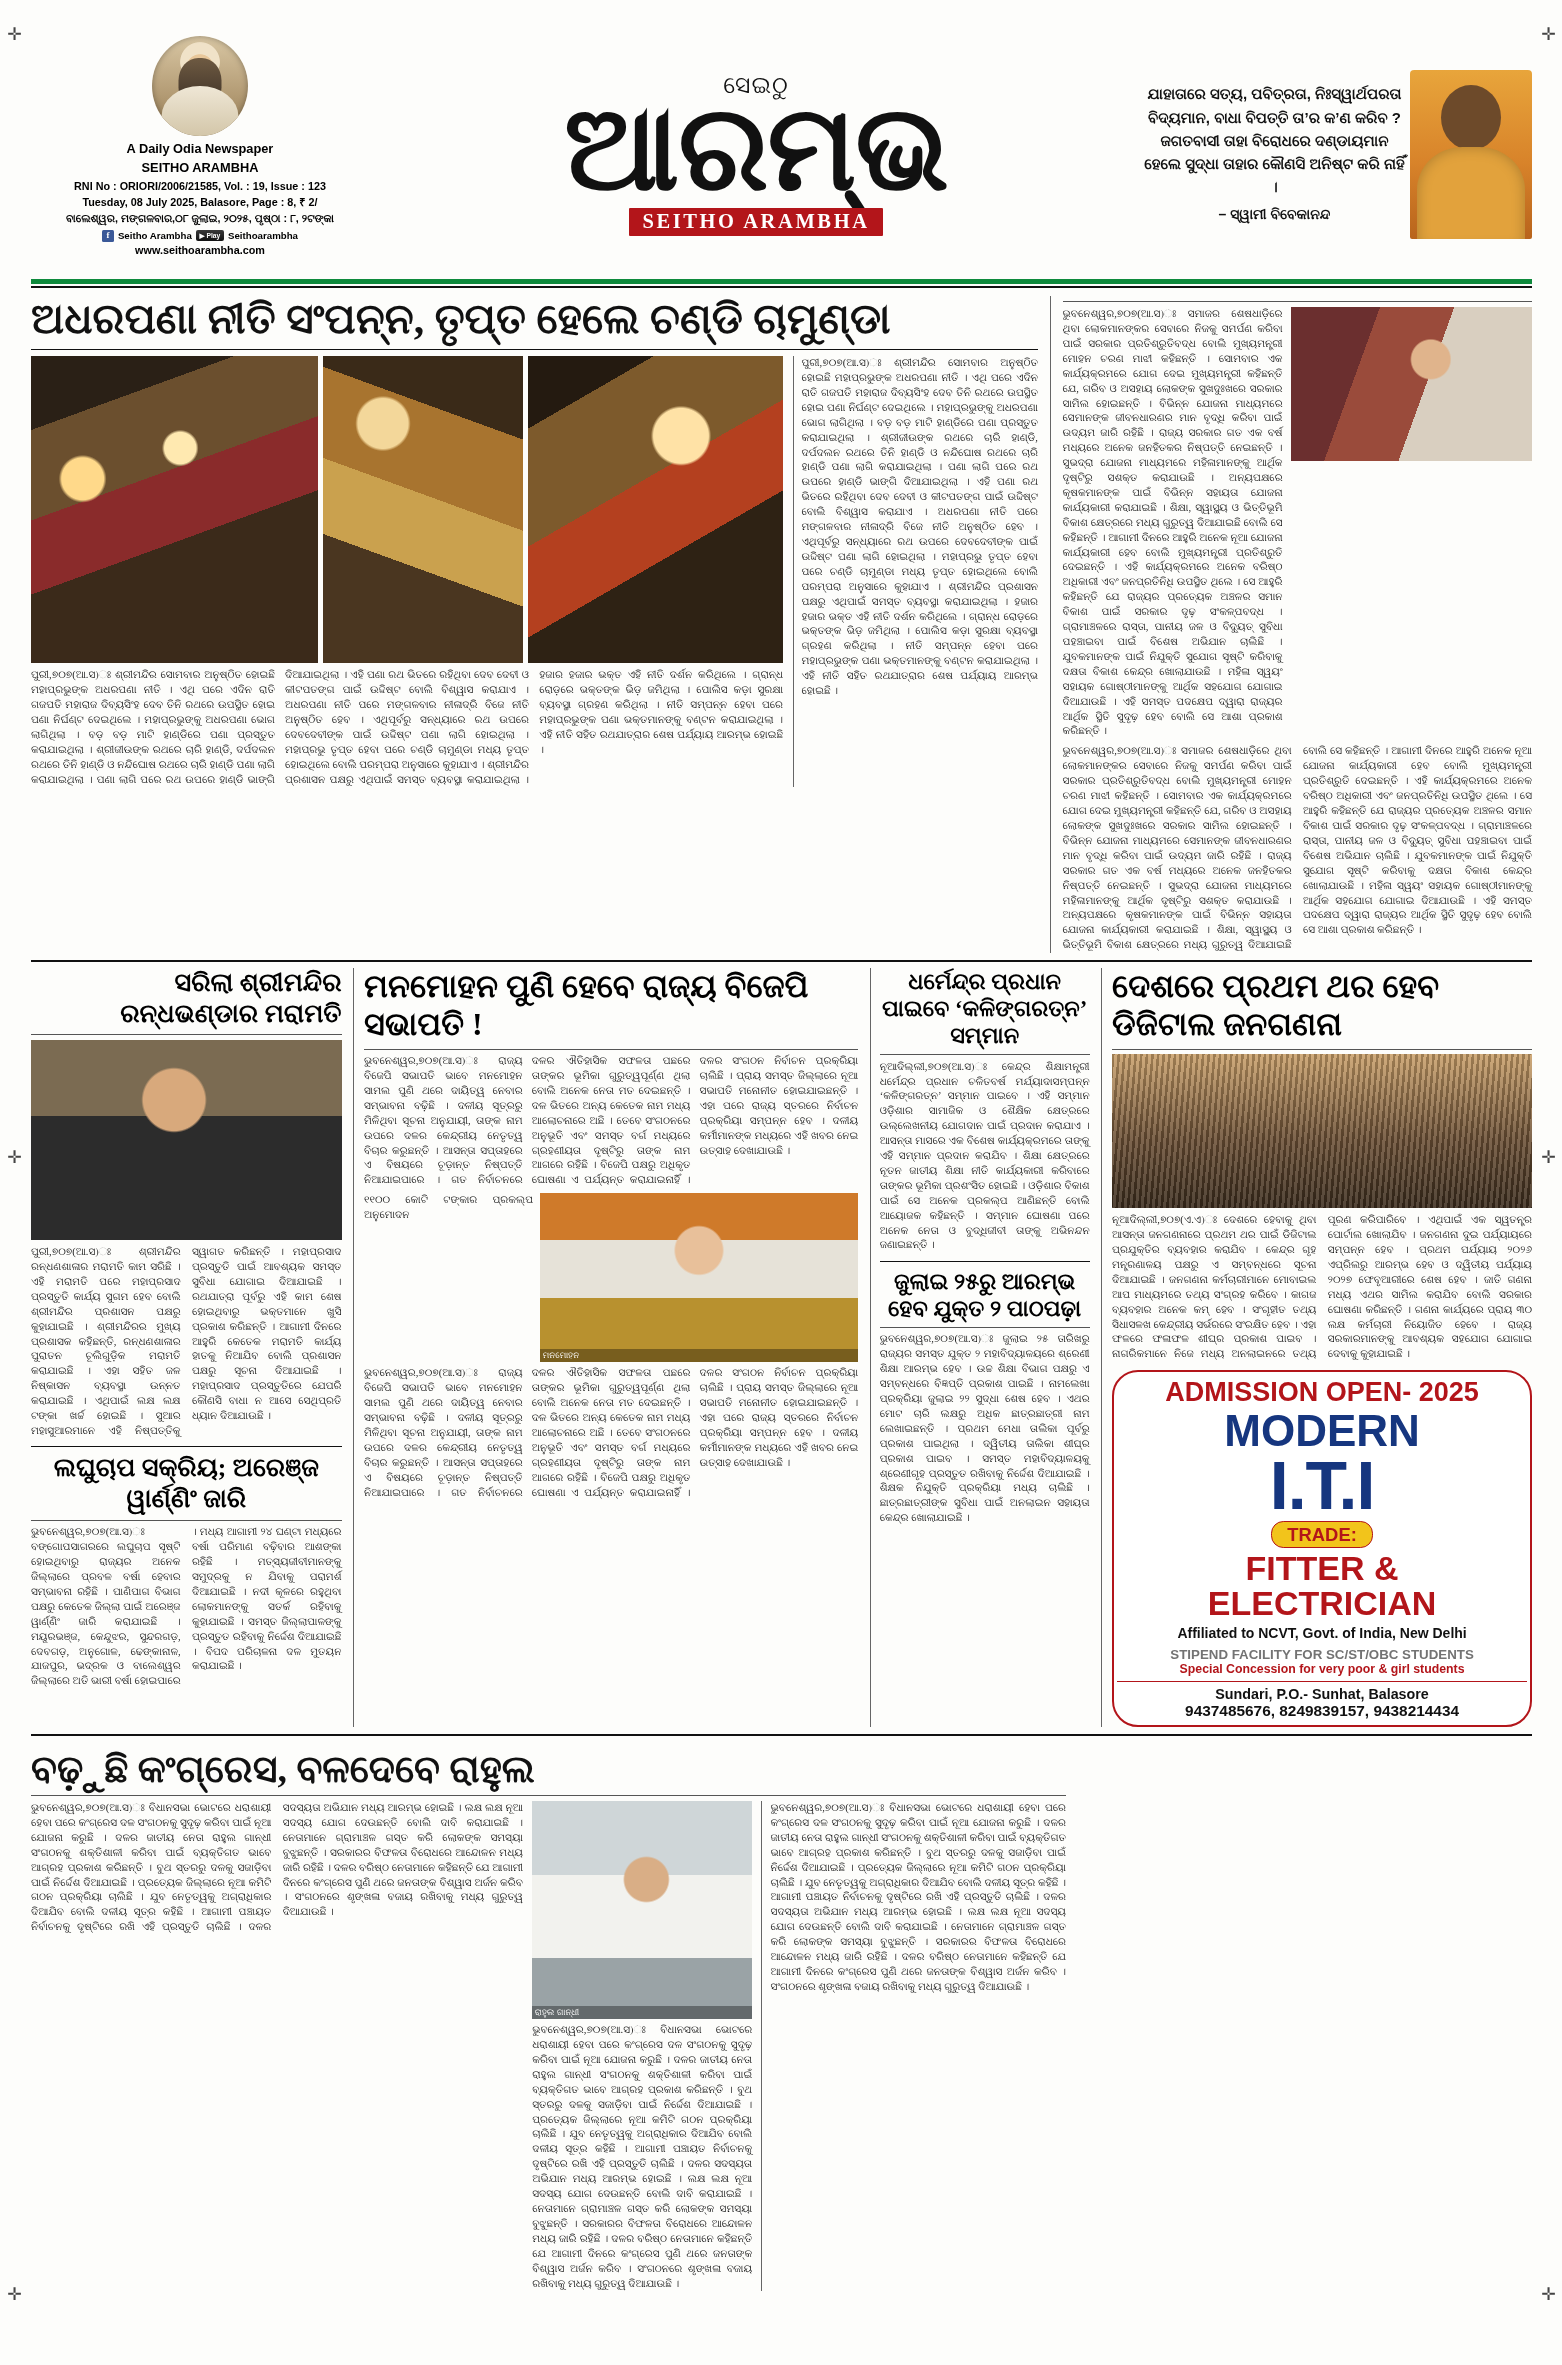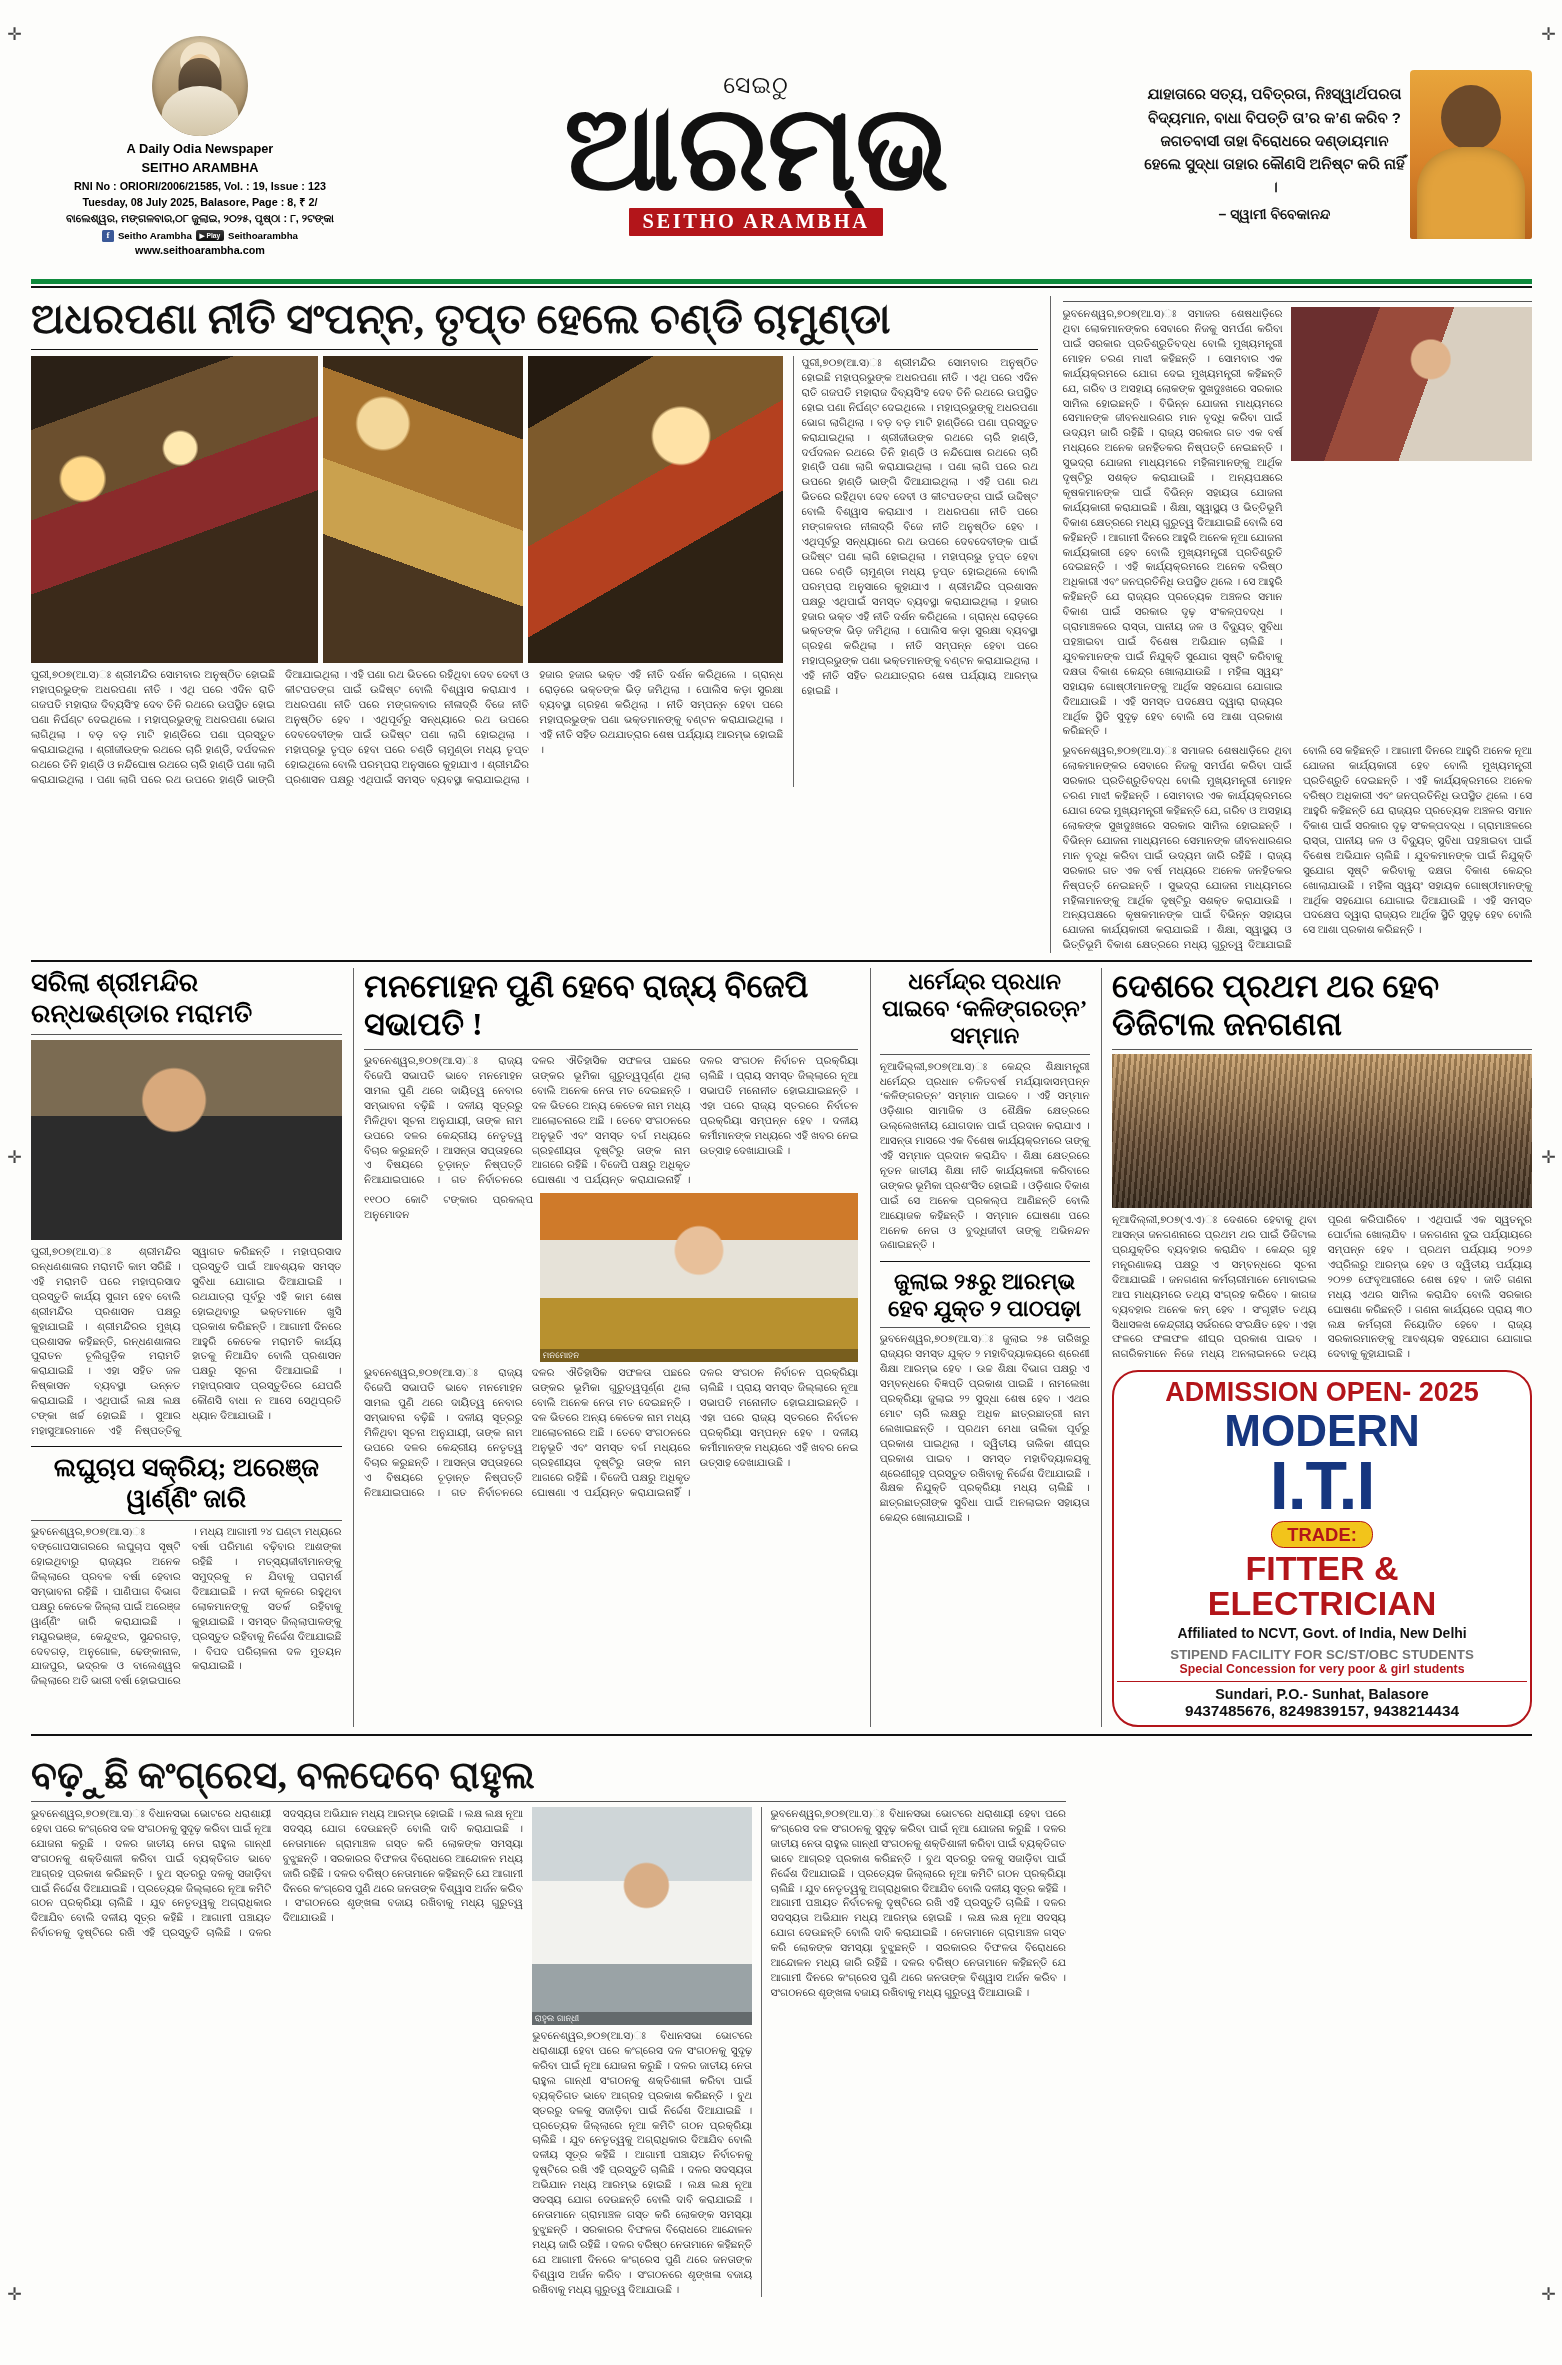--- a/index.html
+++ b/index.html
@@ -260,21 +260,21 @@
           </div>
           <div class="body-text cols2" style="margin-top:5.1px;">ଭୁବନେଶ୍ୱର,୭୦୭(ଆ.ସ)ଃ ସମାଜର ଶେଷଧାଡ଼ିରେ ଥିବା ଲୋକମାନଙ୍କର ସେବାରେ ନିଜକୁ ସମର୍ପଣ କରିବା ପାଇଁ ସରକାର ପ୍ରତିଶ୍ରୁତିବଦ୍ଧ ବୋଲି ମୁଖ୍ୟମନ୍ତ୍ରୀ ମୋହନ ଚରଣ ମାଝୀ କହିଛନ୍ତି । ସୋମବାର ଏକ କାର୍ଯ୍ୟକ୍ରମରେ ଯୋଗ ଦେଇ ମୁଖ୍ୟମନ୍ତ୍ରୀ କହିଛନ୍ତି ଯେ, ଗରିବ ଓ ଅସହାୟ ଲୋକଙ୍କ ସୁଖଦୁଃଖରେ ସରକାର ସାମିଲ ହୋଇଛନ୍ତି । ବିଭିନ୍ନ ଯୋଜନା ମାଧ୍ୟମରେ ସେମାନଙ୍କ ଜୀବନଧାରଣର ମାନ ବୃଦ୍ଧି କରିବା ପାଇଁ ଉଦ୍ୟମ ଜାରି ରହିଛି । ରାଜ୍ୟ ସରକାର ଗତ ଏକ ବର୍ଷ ମଧ୍ୟରେ ଅନେକ ଜନହିତକର ନିଷ୍ପତ୍ତି ନେଇଛନ୍ତି । ସୁଭଦ୍ରା ଯୋଜନା ମାଧ୍ୟମରେ ମହିଳାମାନଙ୍କୁ ଆର୍ଥିକ ଦୃଷ୍ଟିରୁ ସଶକ୍ତ କରାଯାଉଛି । ଅନ୍ୟପକ୍ଷରେ କୃଷକମାନଙ୍କ ପାଇଁ ବିଭିନ୍ନ ସହାୟତା ଯୋଜନା କାର୍ଯ୍ୟକାରୀ କରାଯାଇଛି । ଶିକ୍ଷା, ସ୍ୱାସ୍ଥ୍ୟ ଓ ଭିତ୍ତିଭୂମି ବିକାଶ କ୍ଷେତ୍ରରେ ମଧ୍ୟ ଗୁରୁତ୍ୱ ଦିଆଯାଇଛି ବୋଲି ସେ କହିଛନ୍ତି । ଆଗାମୀ ଦିନରେ ଆହୁରି ଅନେକ ନୂଆ ଯୋଜନା କାର୍ଯ୍ୟକାରୀ ହେବ ବୋଲି ମୁଖ୍ୟମନ୍ତ୍ରୀ ପ୍ରତିଶ୍ରୁତି ଦେଇଛନ୍ତି । ଏହି କାର୍ଯ୍ୟକ୍ରମରେ ଅନେକ ବରିଷ୍ଠ ଅଧିକାରୀ ଏବଂ ଜନପ୍ରତିନିଧି ଉପସ୍ଥିତ ଥିଲେ । ସେ ଆହୁରି କହିଛନ୍ତି ଯେ ରାଜ୍ୟର ପ୍ରତ୍ୟେକ ଅଞ୍ଚଳର ସମାନ ବିକାଶ ପାଇଁ ସରକାର ଦୃଢ଼ ସଂକଳ୍ପବଦ୍ଧ । ଗ୍ରାମାଞ୍ଚଳରେ ରାସ୍ତା, ପାନୀୟ ଜଳ ଓ ବିଦ୍ୟୁତ୍ ସୁବିଧା ପହଞ୍ଚାଇବା ପାଇଁ ବିଶେଷ ଅଭିଯାନ ଚାଲିଛି । ଯୁବକମାନଙ୍କ ପାଇଁ ନିଯୁକ୍ତି ସୁଯୋଗ ସୃଷ୍ଟି କରିବାକୁ ଦକ୍ଷତା ବିକାଶ କେନ୍ଦ୍ର ଖୋଲାଯାଉଛି । ମହିଳା ସ୍ୱୟଂ ସହାୟକ ଗୋଷ୍ଠୀମାନଙ୍କୁ ଆର୍ଥିକ ସହଯୋଗ ଯୋଗାଇ ଦିଆଯାଉଛି । ଏହି ସମସ୍ତ ପଦକ୍ଷେପ ଦ୍ୱାରା ରାଜ୍ୟର ଆର୍ଥିକ ସ୍ଥିତି ସୁଦୃଢ଼ ହେବ ବୋଲି ସେ ଆଶା ପ୍ରକାଶ କରିଛନ୍ତି ।</div>
         </div>
       </div>
 
       <div class="rule-thin" style="height:1.5px; margin-top:7.2px;"></div>
 
       <div style="display:flex; gap:11.3px; margin-top:6.1px;">
 
         <div style="width:318px;">
-          <div class="headline-3" style="text-align:left;">ସରିଲା ଶ୍ରୀମନ୍ଦିର ରନ୍ଧଭଣ୍ଡାର ମରାମତି</div>
+          <div class="headline-3" style="text-align:right;">ସରିଲା ଶ୍ରୀମନ୍ଦିର ରନ୍ଧଭଣ୍ଡାର ମରାମତି</div>
           <div class="hr-light"></div>
           <div class="photo ph-man" style="width:100%; height:200px;"></div>
           <div class="body-text cols2" style="margin-top:5.1px;">ପୁରୀ,୭୦୭(ଆ.ସ)ଃ ଶ୍ରୀମନ୍ଦିର ରନ୍ଧଣଶାଳାର ମରାମତି କାମ ସରିଛି । ଏହି ମରାମତି ପରେ ମହାପ୍ରସାଦ ପ୍ରସ୍ତୁତି କାର୍ଯ୍ୟ ସୁଗମ ହେବ ବୋଲି ଶ୍ରୀମନ୍ଦିର ପ୍ରଶାସନ ପକ୍ଷରୁ କୁହାଯାଇଛି । ଶ୍ରୀମନ୍ଦିରର ମୁଖ୍ୟ ପ୍ରଶାସକ କହିଛନ୍ତି, ରନ୍ଧଣଶାଳାର ପୁରାତନ ଚୂଲିଗୁଡ଼ିକ ମରାମତି କରାଯାଇଛି । ଏହା ସହିତ ଜଳ ନିଷ୍କାସନ ବ୍ୟବସ୍ଥା ଉନ୍ନତ କରାଯାଇଛି । ଏଥିପାଇଁ ଲକ୍ଷ ଲକ୍ଷ ଟଙ୍କା ଖର୍ଚ୍ଚ ହୋଇଛି । ସୁଆର ମହାସୁଆରମାନେ ଏହି ନିଷ୍ପତ୍ତିକୁ ସ୍ୱାଗତ କରିଛନ୍ତି । ମହାପ୍ରସାଦ ପ୍ରସ୍ତୁତି ପାଇଁ ଆବଶ୍ୟକ ସମସ୍ତ ସୁବିଧା ଯୋଗାଇ ଦିଆଯାଇଛି । ରଥଯାତ୍ରା ପୂର୍ବରୁ ଏହି କାମ ଶେଷ ହୋଇଥିବାରୁ ଭକ୍ତମାନେ ଖୁସି ପ୍ରକାଶ କରିଛନ୍ତି । ଆଗାମୀ ଦିନରେ ଆହୁରି କେତେକ ମରାମତି କାର୍ଯ୍ୟ ହାତକୁ ନିଆଯିବ ବୋଲି ପ୍ରଶାସନ ପକ୍ଷରୁ ସୂଚନା ଦିଆଯାଇଛି । ମହାପ୍ରସାଦ ପ୍ରସ୍ତୁତିରେ ଯେପରି କୌଣସି ବାଧା ନ ଆସେ ସେଥିପ୍ରତି ଧ୍ୟାନ ଦିଆଯାଉଛି ।</div>
 
           <div class="hr-dark"></div>
           <div class="headline-3" style="text-align:center;">ଲଘୁଚାପ ସକ୍ରିୟ; ଅରେଞ୍ଜ ୱାର୍ଣ୍ଣିଂ ଜାରି</div>
           <div class="hr-light"></div>
           <div class="body-text cols2">ଭୁବନେଶ୍ୱର,୭୦୭(ଆ.ସ)ଃ ବଙ୍ଗୋପସାଗରରେ ଲଘୁଚାପ ସୃଷ୍ଟି ହୋଇଥିବାରୁ ରାଜ୍ୟର ଅନେକ ଜିଲ୍ଲାରେ ପ୍ରବଳ ବର୍ଷା ହେବାର ସମ୍ଭାବନା ରହିଛି । ପାଣିପାଗ ବିଭାଗ ପକ୍ଷରୁ କେତେକ ଜିଲ୍ଲା ପାଇଁ ଅରେଞ୍ଜ ୱାର୍ଣ୍ଣିଂ ଜାରି କରାଯାଇଛି । ମୟୂରଭଞ୍ଜ, କେନ୍ଦୁଝର, ସୁନ୍ଦରଗଡ଼, ଦେବଗଡ଼, ଅନୁଗୋଳ, ଢେଙ୍କାନାଳ, ଯାଜପୁର, ଭଦ୍ରକ ଓ ବାଲେଶ୍ୱର ଜିଲ୍ଲାରେ ଅତି ଭାରୀ ବର୍ଷା ହୋଇପାରେ । ମଧ୍ୟ ଆଗାମୀ ୨୪ ଘଣ୍ଟା ମଧ୍ୟରେ ବର୍ଷା ପରିମାଣ ବଢ଼ିବାର ଆଶଙ୍କା ରହିଛି । ମତ୍ସ୍ୟଜୀବୀମାନଙ୍କୁ ସମୁଦ୍ରକୁ ନ ଯିବାକୁ ପରାମର୍ଶ ଦିଆଯାଇଛି । ନଦୀ କୂଳରେ ରହୁଥିବା ଲୋକମାନଙ୍କୁ ସତର୍କ ରହିବାକୁ କୁହାଯାଇଛି । ସମସ୍ତ ଜିଲ୍ଲାପାଳଙ୍କୁ ପ୍ରସ୍ତୁତ ରହିବାକୁ ନିର୍ଦ୍ଦେଶ ଦିଆଯାଇଛି । ବିପଦ ପରିଚାଳନା ଦଳ ମୁତୟନ କରାଯାଇଛି ।</div>
         </div>
 
@@ -320,21 +320,21 @@
             <div class="foot">
               <div class="l8">Sundari, P.O.- Sunhat, Balasore</div>
               <div class="l9">9437485676, 8249839157, 9438214434</div>
             </div>
           </div>
         </div>
       </div>
 
       <div class="rule-thin" style="height:1.5px; margin-top:7.2px;"></div>
 
-      <div style="display:flex; gap:2px; margin-top:18px;">
+      <div style="display:flex; gap:2px; margin-top:12px;">
         <div style="width:1035px;">
           <div class="headline-main" style="font-size:38px;">ବଢ଼ୁଛି କଂଗ୍ରେସ, ବଳଦେବେ ରାହୁଲ</div>
           <div class="hr-light"></div>
           <div style="display:flex; gap:9.2px;">
             <div class="body-text cols2" style="width:492px;">ଭୁବନେଶ୍ୱର,୭୦୭(ଆ.ସ)ଃ ବିଧାନସଭା ଭୋଟରେ ଧରାଶାୟୀ ହେବା ପରେ କଂଗ୍ରେସ ଦଳ ସଂଗଠନକୁ ସୁଦୃଢ଼ କରିବା ପାଇଁ ନୂଆ ଯୋଜନା କରୁଛି । ଦଳର ଜାତୀୟ ନେତା ରାହୁଲ ଗାନ୍ଧୀ ସଂଗଠନକୁ ଶକ୍ତିଶାଳୀ କରିବା ପାଇଁ ବ୍ୟକ୍ତିଗତ ଭାବେ ଆଗ୍ରହ ପ୍ରକାଶ କରିଛନ୍ତି । ବୁଥ ସ୍ତରରୁ ଦଳକୁ ସଜାଡ଼ିବା ପାଇଁ ନିର୍ଦ୍ଦେଶ ଦିଆଯାଇଛି । ପ୍ରତ୍ୟେକ ଜିଲ୍ଲାରେ ନୂଆ କମିଟି ଗଠନ ପ୍ରକ୍ରିୟା ଚାଲିଛି । ଯୁବ ନେତୃତ୍ୱକୁ ଅଗ୍ରାଧିକାର ଦିଆଯିବ ବୋଲି ଦଳୀୟ ସୂତ୍ର କହିଛି । ଆଗାମୀ ପଞ୍ଚାୟତ ନିର୍ବାଚନକୁ ଦୃଷ୍ଟିରେ ରଖି ଏହି ପ୍ରସ୍ତୁତି ଚାଲିଛି । ଦଳର ସଦସ୍ୟତା ଅଭିଯାନ ମଧ୍ୟ ଆରମ୍ଭ ହୋଇଛି । ଲକ୍ଷ ଲକ୍ଷ ନୂଆ ସଦସ୍ୟ ଯୋଗ ଦେଉଛନ୍ତି ବୋଲି ଦାବି କରାଯାଇଛି । ନେତାମାନେ ଗ୍ରାମାଞ୍ଚଳ ଗସ୍ତ କରି ଲୋକଙ୍କ ସମସ୍ୟା ବୁଝୁଛନ୍ତି । ସରକାରର ବିଫଳତା ବିରୋଧରେ ଆନ୍ଦୋଳନ ମଧ୍ୟ ଜାରି ରହିଛି । ଦଳର ବରିଷ୍ଠ ନେତାମାନେ କହିଛନ୍ତି ଯେ ଆଗାମୀ ଦିନରେ କଂଗ୍ରେସ ପୁଣି ଥରେ ଜନତାଙ୍କ ବିଶ୍ୱାସ ଅର୍ଜନ କରିବ । ସଂଗଠନରେ ଶୃଙ୍ଖଳା ବଜାୟ ରଖିବାକୁ ମଧ୍ୟ ଗୁରୁତ୍ୱ ଦିଆଯାଉଛି ।</div>
             <div style="width:220px;">
               <div class="photo ph-rahul" style="width:100%; height:218px;">
                 <div class="cap">ରାହୁଲ ଗାନ୍ଧୀ</div>
               </div>
               <div class="body-text" style="margin-top:4.1px;">ଭୁବନେଶ୍ୱର,୭୦୭(ଆ.ସ)ଃ ବିଧାନସଭା ଭୋଟରେ ଧରାଶାୟୀ ହେବା ପରେ କଂଗ୍ରେସ ଦଳ ସଂଗଠନକୁ ସୁଦୃଢ଼ କରିବା ପାଇଁ ନୂଆ ଯୋଜନା କରୁଛି । ଦଳର ଜାତୀୟ ନେତା ରାହୁଲ ଗାନ୍ଧୀ ସଂଗଠନକୁ ଶକ୍ତିଶାଳୀ କରିବା ପାଇଁ ବ୍ୟକ୍ତିଗତ ଭାବେ ଆଗ୍ରହ ପ୍ରକାଶ କରିଛନ୍ତି । ବୁଥ ସ୍ତରରୁ ଦଳକୁ ସଜାଡ଼ିବା ପାଇଁ ନିର୍ଦ୍ଦେଶ ଦିଆଯାଇଛି । ପ୍ରତ୍ୟେକ ଜିଲ୍ଲାରେ ନୂଆ କମିଟି ଗଠନ ପ୍ରକ୍ରିୟା ଚାଲିଛି । ଯୁବ ନେତୃତ୍ୱକୁ ଅଗ୍ରାଧିକାର ଦିଆଯିବ ବୋଲି ଦଳୀୟ ସୂତ୍ର କହିଛି । ଆଗାମୀ ପଞ୍ଚାୟତ ନିର୍ବାଚନକୁ ଦୃଷ୍ଟିରେ ରଖି ଏହି ପ୍ରସ୍ତୁତି ଚାଲିଛି । ଦଳର ସଦସ୍ୟତା ଅଭିଯାନ ମଧ୍ୟ ଆରମ୍ଭ ହୋଇଛି । ଲକ୍ଷ ଲକ୍ଷ ନୂଆ ସଦସ୍ୟ ଯୋଗ ଦେଉଛନ୍ତି ବୋଲି ଦାବି କରାଯାଇଛି । ନେତାମାନେ ଗ୍ରାମାଞ୍ଚଳ ଗସ୍ତ କରି ଲୋକଙ୍କ ସମସ୍ୟା ବୁଝୁଛନ୍ତି । ସରକାରର ବିଫଳତା ବିରୋଧରେ ଆନ୍ଦୋଳନ ମଧ୍ୟ ଜାରି ରହିଛି । ଦଳର ବରିଷ୍ଠ ନେତାମାନେ କହିଛନ୍ତି ଯେ ଆଗାମୀ ଦିନରେ କଂଗ୍ରେସ ପୁଣି ଥରେ ଜନତାଙ୍କ ବିଶ୍ୱାସ ଅର୍ଜନ କରିବ । ସଂଗଠନରେ ଶୃଙ୍ଖଳା ବଜାୟ ରଖିବାକୁ ମଧ୍ୟ ଗୁରୁତ୍ୱ ଦିଆଯାଉଛି ।</div>

